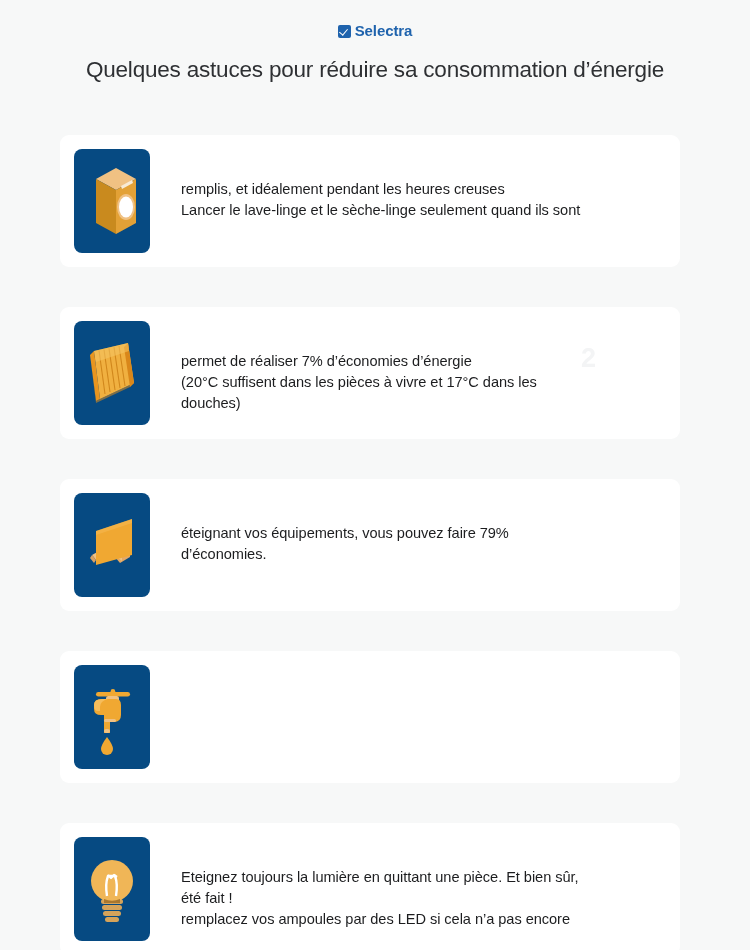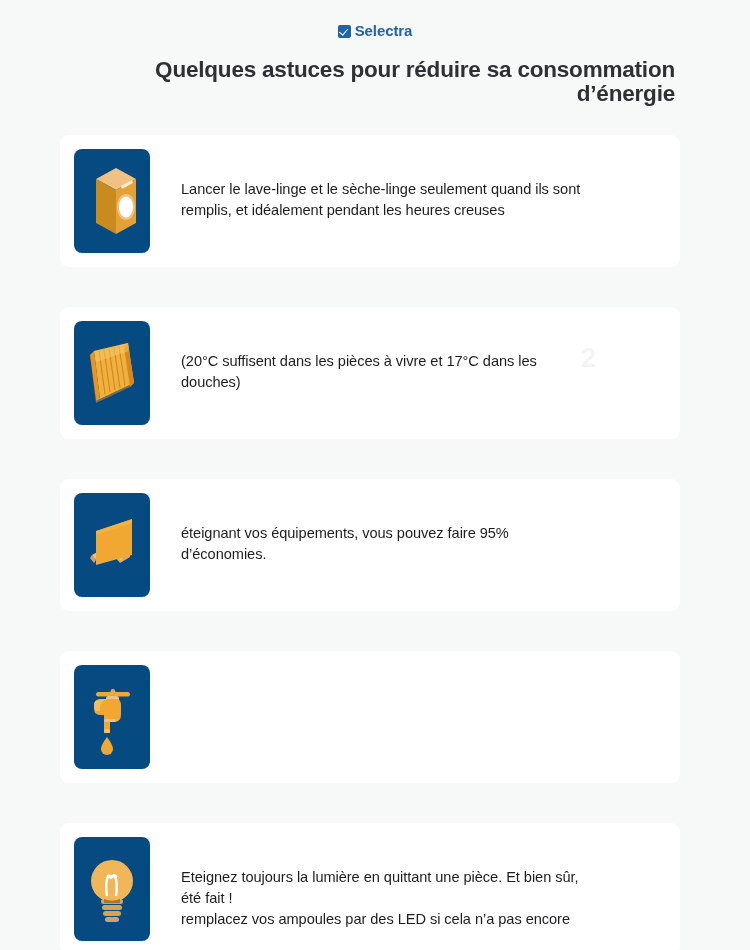--- a/index.html
+++ b/index.html
@@ -57,23 +57,23 @@
     font-weight: bold;
     color: #1f63ad;
     letter-spacing: -0.1px;
   }
 
   .page-title {
     position: absolute;
     top: 58px;
     left: 75px;
     width: 600px;
-    text-align: right;
+    text-align: center;
     font-size: 22.5px;
-    font-weight: bold;
+    font-weight: normal;
     line-height: 24px;
     color: #2e3033;
     letter-spacing: -0.2px;
   }
 
   
   .cards {
     position: absolute;
     top: 135px;
     left: 60px;
@@ -147,22 +147,22 @@
           <polygon points="22,30 42,19 62,30 42,41" fill="#f0c183"></polygon>
           <polygon points="22,30 42,41 42,85 22,74" fill="#c98a1e"></polygon>
           <polygon points="42,41 62,30 62,74 42,85" fill="#e9a63c"></polygon>
           <polygon points="42,41 62,30 62,74 42,85" fill="#c98a1e" opacity="0.18"></polygon>
           <ellipse cx="52" cy="58" rx="9" ry="13" fill="#f0c183"></ellipse>
           <ellipse cx="52" cy="58" rx="7" ry="10.5" fill="#ffffff"></ellipse>
           <polygon points="47,37 58,31 59,34 48,40" fill="#f7ead5"></polygon>
         </svg>
       </div>
       <div class="card-text">
+        <span class="line">remplis, et idéalement pendant les heures creuses</span>
         <span class="line">Lancer le lave-linge et le sèche-linge seulement quand ils sont</span>
-        <span class="line">remplis, et idéalement pendant les heures creuses</span>
       </div>
     </div>
 
     <div class="card">
       <div class="icon-tile">
         <svg width="76" height="104" viewBox="0 0 76 104">
           <polygon points="20,30 54,22 60,62 26,78" fill="#f0b040"></polygon>
           <polygon points="20,30 26,78 22,80 16,34" fill="#e8951f"></polygon>
           <polygon points="54,22 60,62 56,66 50,26" fill="#d9871a"></polygon>
           <polygon points="16,34 22,80 26,78 60,62 56,66 22,82" fill="#e08c18" opacity="0.55"></polygon>
@@ -170,20 +170,21 @@
             <line x1="25" y1="29.5" x2="31" y2="73"></line>
             <line x1="30" y1="28.5" x2="36" y2="71"></line>
             <line x1="35" y1="27.3" x2="41" y2="69"></line>
             <line x1="40" y1="26.1" x2="46" y2="67"></line>
             <line x1="45" y1="25" x2="51" y2="65"></line>
           </g>
           <polygon points="20,30 54,22 55,30 22,41" fill="#f6c765" opacity="0.55"></polygon>
         </svg>
       </div>
       <div class="card-text">
+        <span class="line">permet de réaliser 7% d’économies d’énergie</span>
         <span class="line">(20°C suffisent dans les pièces à vivre et 17°C dans les</span>
         <span class="line">douches)</span>
       </div>
       <div class="watermark">2</div>
     </div>
 
     <div class="card">
       <div class="icon-tile">
         <svg width="76" height="104" viewBox="0 0 76 104">
           <polygon points="18,62 34,53 38,58 22,67" fill="#f0c183"></polygon>
@@ -193,21 +194,21 @@
             <line x1="26" y1="59" x2="30" y2="62"></line>
             <line x1="30" y1="57" x2="34" y2="60"></line>
           </g>
           <polygon points="36,58 46,70 56,64 56,38" fill="#e4a863"></polygon>
           <polygon points="38,60 48,68 48,62 40,56" fill="#f0c183"></polygon>
           <polygon points="22,38 58,26 58,62 22,72" fill="#f0a832"></polygon>
           <polygon points="22,38 58,26 58,30 22,42" fill="#f6bd5c" opacity="0.45"></polygon>
         </svg>
       </div>
       <div class="card-text">
-        <span class="line">éteignant vos équipements, vous pouvez faire 95%</span>
+        <span class="line">éteignant vos équipements, vous pouvez faire 79%</span>
         <span class="line">d’économies.</span>
       </div>
     </div>
 
     <div class="card">
       <div class="icon-tile">
         <svg width="76" height="104" viewBox="0 0 76 104">
           <rect x="22" y="27" width="34" height="4.6" rx="2.3" fill="#f0a832"></rect>
           <rect x="36.6" y="24" width="4.6" height="10" rx="2.2" fill="#f0a832"></rect>
           <rect x="32" y="31" width="13" height="10" rx="2.5" fill="#f0c183"></rect>

